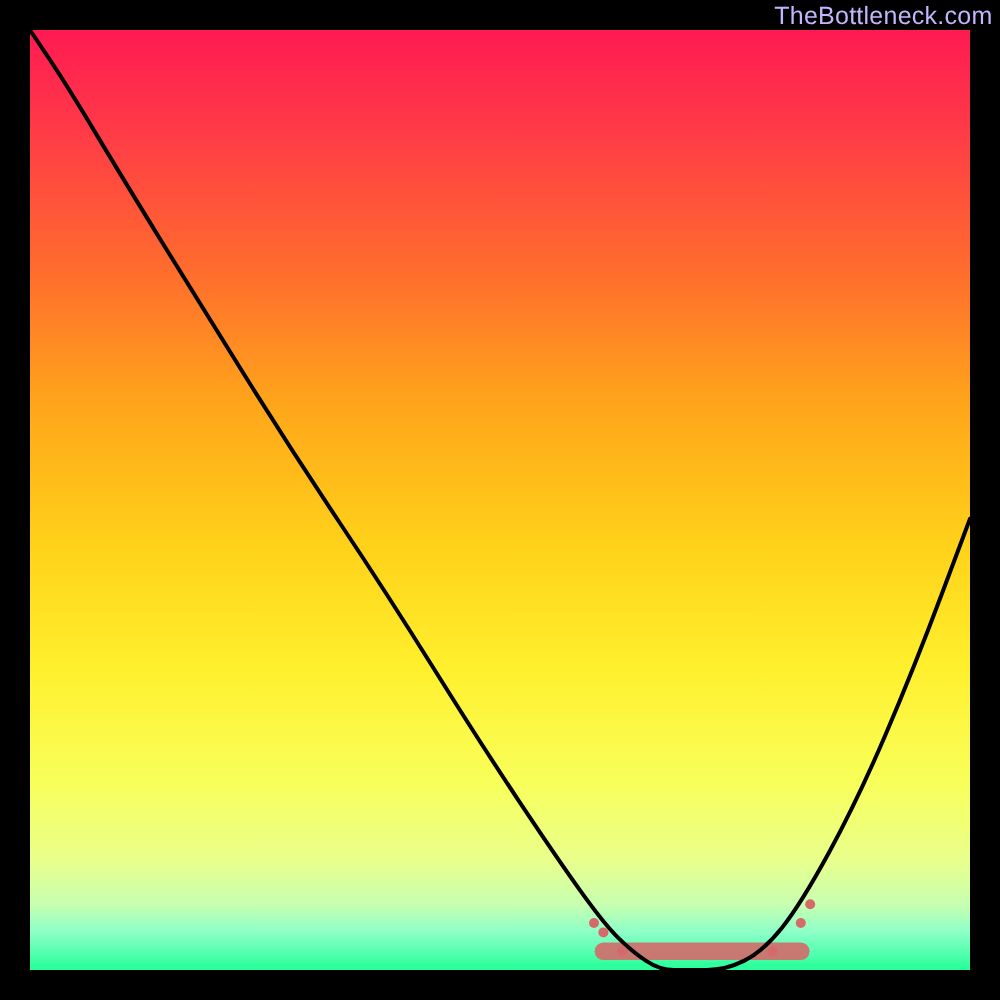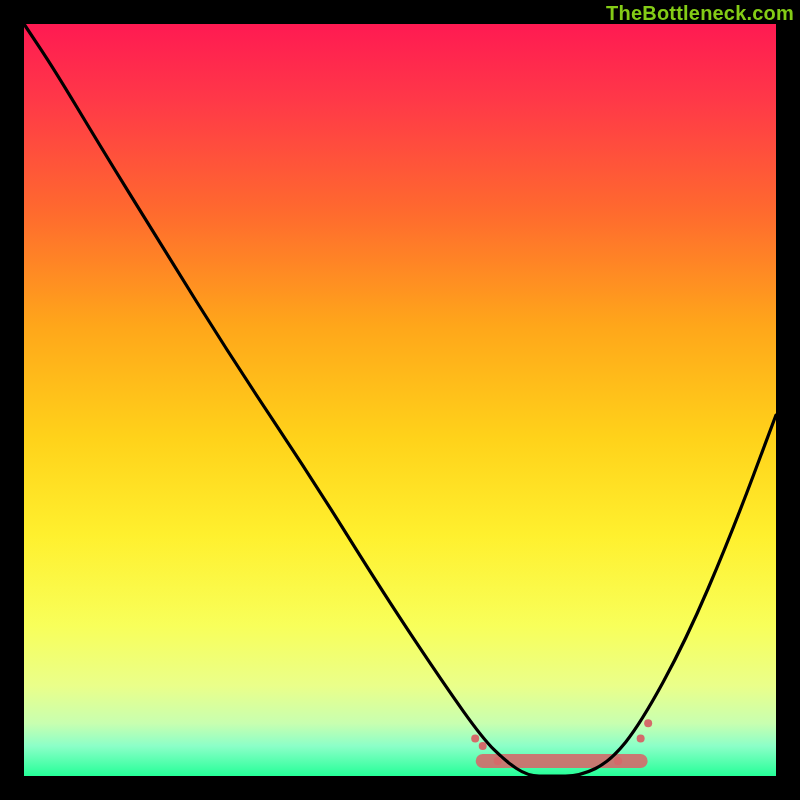--- a/index.html
+++ b/index.html
@@ -37,23 +37,23 @@
       #eaff8a 88%,
       #c8ffb0 93%,
       #8cffc8 96%,
       #25ff98 100%
     );
   }
   .watermark {
     position: absolute;
     right: 6px;
     top: 2px;
-    color: #84cc16;
+    color: #c4b5fd;
     font-size: 20px;
-    font-weight: 700;
+    font-weight: 400;
     letter-spacing: 0.2px;
     user-select: none;
   }
   svg.curve {
     position: absolute;
     left: 0;
     top: 0;
     width: 752px;
     height: 752px;
     overflow: visible;

